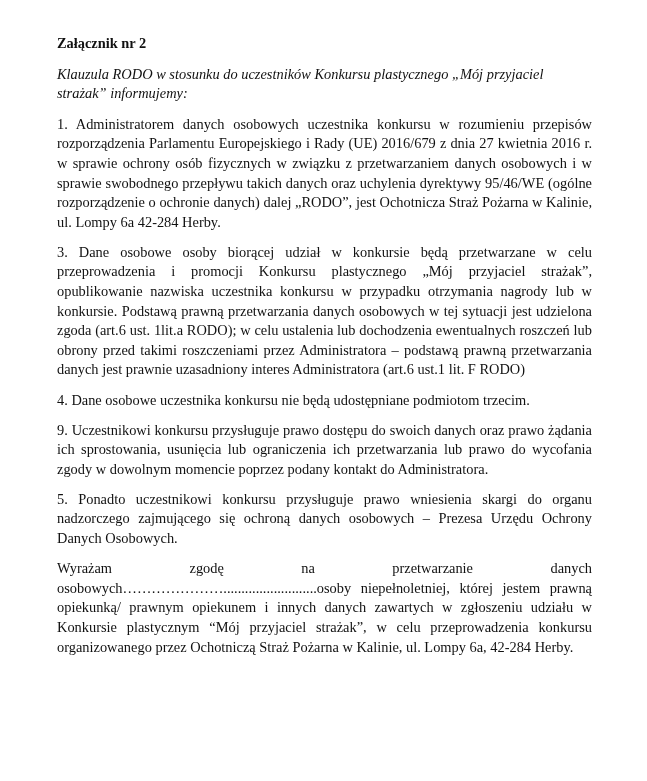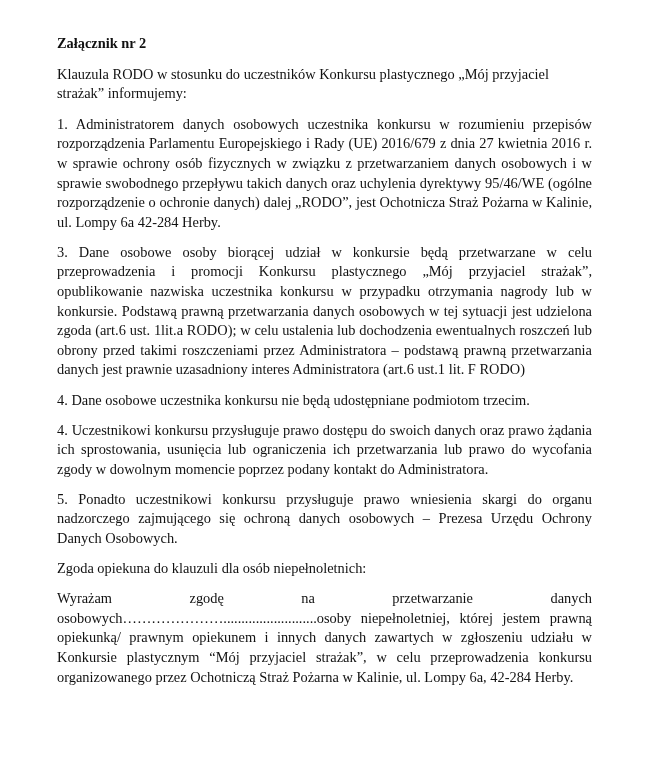--- a/index.html
+++ b/index.html
@@ -5,31 +5,30 @@
   html, body { margin: 0; padding: 0; background: #ffffff; }
   body { width: 647px; height: 781px; overflow: hidden; position: relative; }
   .page {
     position: absolute; left: 57px; top: 34px; width: 535px;
     font-family: "Liberation Serif", "DejaVu Serif", serif;
     font-size: 14.4px; line-height: 19.6px; color: #111111;
   }
   .title { font-weight: bold; margin: 0 0 11px 0; font-family: Liberation Serif, serif; }
   p { margin: 0 0 10.5px 0; }
   .justify { text-align: justify; text-align-last: left; }
-  .intro { margin-bottom: 11px; }
+  .intro { margin-bottom: 11px; font-style: italic; }
 </style>
 </head>
 <body>
 
 <div class="page">
   <p class="title">Załącznik nr 2</p>
   <p class="intro">Klauzula RODO w stosunku do uczestników Konkursu plastycznego „Mój przyjaciel strażak” informujemy:</p>
 
   <p class="justify">1. Administratorem danych osobowych uczestnika konkursu w rozumieniu przepisów rozporządzenia Parlamentu Europejskiego i Rady (UE) 2016/679 z dnia 27 kwietnia 2016 r. w sprawie ochrony osób fizycznych w związku z przetwarzaniem danych osobowych i w sprawie swobodnego przepływu takich danych oraz uchylenia dyrektywy 95/46/WE (ogólne rozporządzenie o ochronie danych) dalej „RODO”, jest Ochotnicza Straż Pożarna w Kalinie, ul. Lompy 6a 42-284 Herby.</p>
   <p class="justify">3. Dane osobowe osoby biorącej udział w konkursie będą przetwarzane w celu przeprowadzenia i promocji Konkursu plastycznego „Mój przyjaciel strażak”, opublikowanie nazwiska uczestnika konkursu w przypadku otrzymania nagrody lub w konkursie. Podstawą prawną przetwarzania danych osobowych w tej sytuacji jest udzielona zgoda (art.6 ust. 1lit.a RODO); w celu ustalenia lub dochodzenia ewentualnych roszczeń lub obrony przed takimi roszczeniami przez Administratora – podstawą prawną przetwarzania danych jest prawnie uzasadniony interes Administratora (art.6 ust.1 lit. F RODO)</p>
   <p class="justify">4. Dane osobowe uczestnika konkursu nie będą udostępniane podmiotom trzecim.</p>
-  <p class="justify">4. Uczestnikowi konkursu przysługuje prawo dostępu do swoich danych oraz prawo żądania ich sprostowania, usunięcia lub ograniczenia ich przetwarzania lub prawo do wycofania zgody w dowolnym momencie poprzez podany kontakt do Administratora.</p>
+  <p class="justify">9. Uczestnikowi konkursu przysługuje prawo dostępu do swoich danych oraz prawo żądania ich sprostowania, usunięcia lub ograniczenia ich przetwarzania lub prawo do wycofania zgody w dowolnym momencie poprzez podany kontakt do Administratora.</p>
   <p class="justify">5. Ponadto uczestnikowi konkursu przysługuje prawo wniesienia skargi do organu nadzorczego zajmującego się ochroną danych osobowych – Prezesa Urzędu Ochrony Danych Osobowych.</p>
 
-  <p>Zgoda opiekuna do klauzuli dla osób niepełnoletnich:</p>
   <p class="justify">Wyrażam zgodę na przetwarzanie danych osobowych…………………..........................osoby niepełnoletniej, której jestem prawną opiekunką/ prawnym opiekunem i innych danych zawartych w zgłoszeniu udziału w Konkursie plastycznym “Mój przyjaciel strażak”, w celu przeprowadzenia konkursu organizowanego przez Ochotniczą Straż Pożarna w Kalinie, ul. Lompy 6a, 42-284 Herby.</p>
 
 </div>
 
 </body></html>

